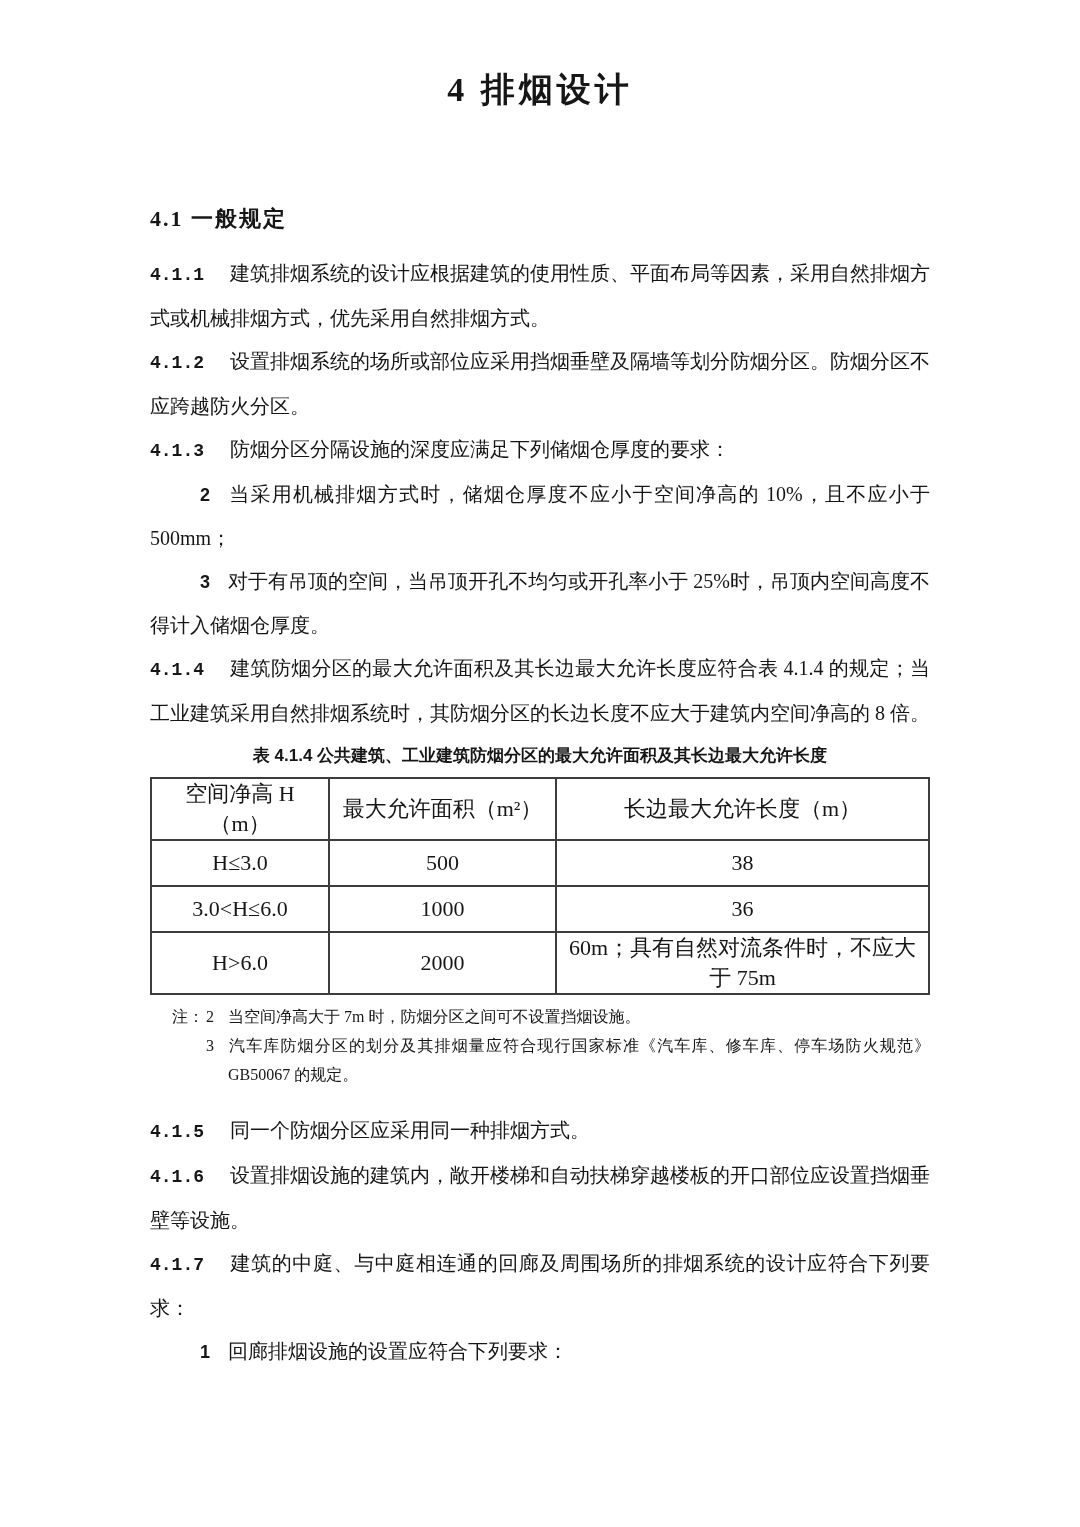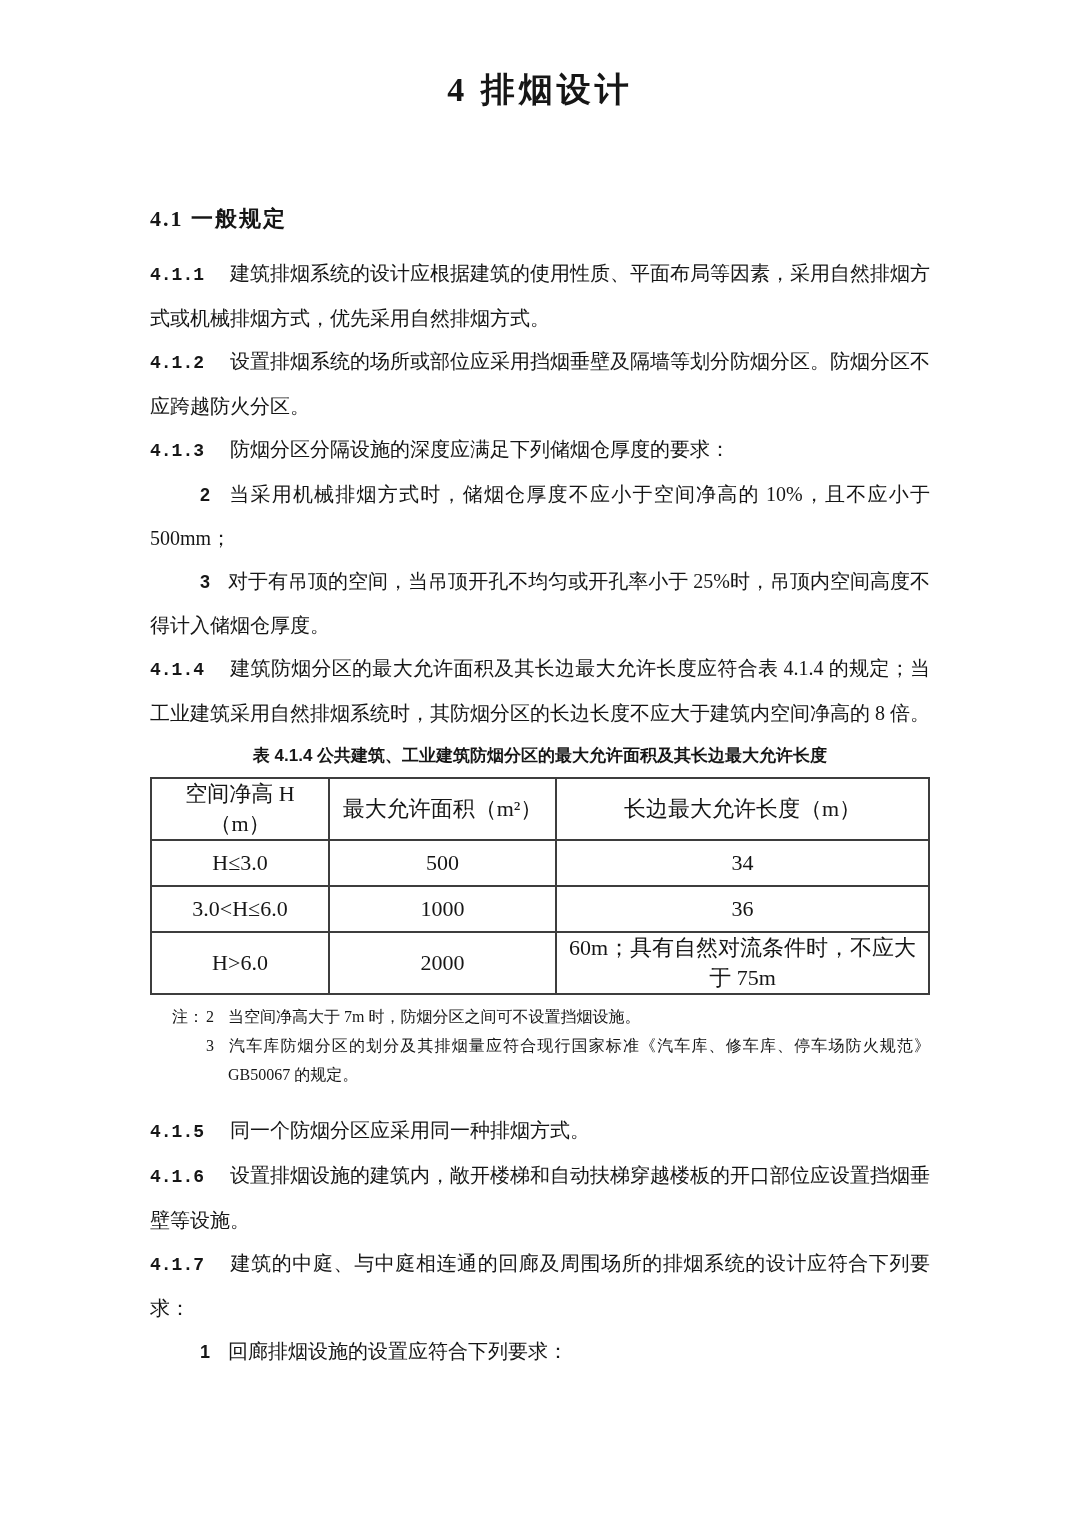--- a/index.html
+++ b/index.html
@@ -135,21 +135,21 @@
       <tr>
         <th>空间净高 H（m）</th>
         <th>最大允许面积（m²）</th>
         <th>长边最大允许长度（m）</th>
       </tr>
     </thead>
     <tbody>
       <tr>
         <td>H≤3.0</td>
         <td>500</td>
-        <td>34</td>
+        <td>38</td>
       </tr>
       <tr>
         <td>3.0&lt;H≤6.0</td>
         <td>1000</td>
         <td>36</td>
       </tr>
       <tr>
         <td>H&gt;6.0</td>
         <td>2000</td>
         <td>60m；具有自然对流条件时，不应大于 75m</td>

